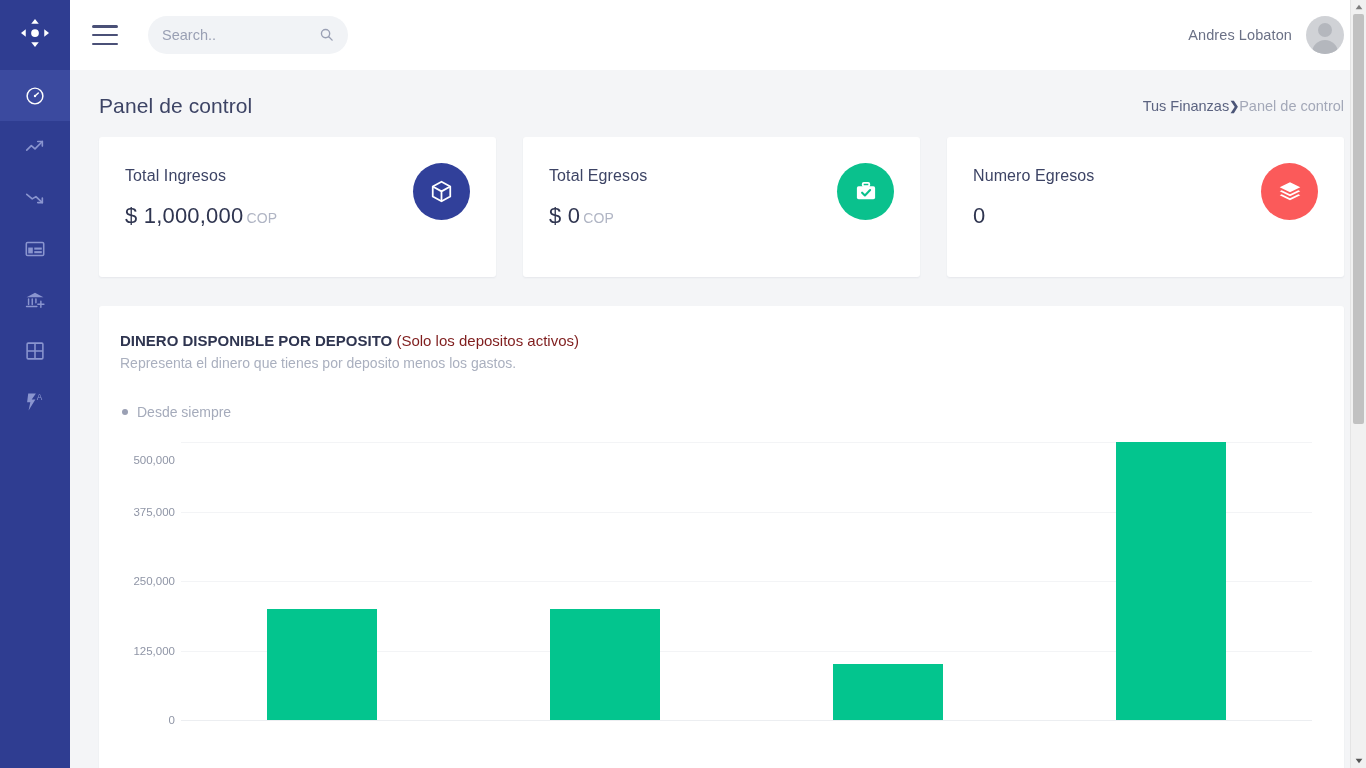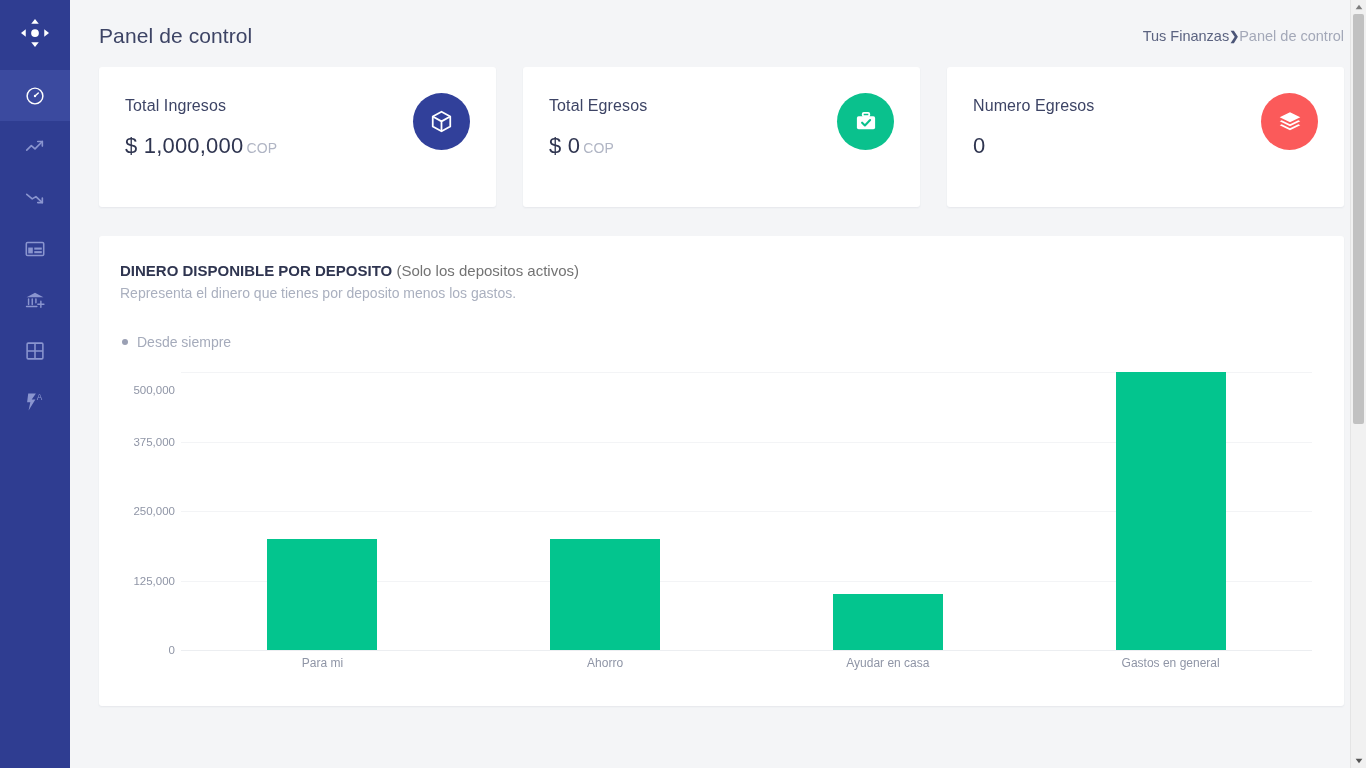--- a/index.html
+++ b/index.html
@@ -143,21 +143,21 @@
   
   .panel {
     margin-top: 29px;
     background: #ffffff; border-radius: 3px;
     box-shadow: 0 1px 2px rgba(40,50,80,.07);
     padding: 26px 22px 0 21px;
     height: 470px;
   }
   .panel-title { font-size: 15px; color: #2f3550; }
   .panel-title b { font-weight: bold; }
-  .panel-title .soft { color: #737373; font-weight: 400; }
+  .panel-title .soft { color: #7f1d1d; font-weight: 400; }
   .panel-sub {
     margin-top: 6px;
     font-size: 14px; color: #aab0bf;
   }
   .legend {
     margin-top: 33px; margin-left: 2px;
     display: flex; align-items: center; gap: 9px;
     cursor: pointer;
   }
   .legend-dot { width: 6px; height: 6px; border-radius: 50%; background: #9aa0b4; }
@@ -305,20 +305,45 @@
             <path d="M4.6 2.6 L13 2.6 L8.4 9.4 L12.4 9.4 L5 21.4 L6.9 12.4 L3.4 12.4 Z"></path>
             <text x="14" y="9.6" font-size="9" font-family="Liberation Sans, sans-serif" fill="#8a95cf">A</text>
           </svg>
         </span>
       </div>
     </div>
   </div>
 
   <div class="main">
 
+    <div class="topbar">
+      <div class="hamburger">
+        <span></span>
+        <span></span>
+        <span></span>
+      </div>
+
+      <div class="search-wrap">
+        <input class="search-input" type="text" placeholder="Search.." style="">
+        <span class="search-icon">
+          <svg width="15" height="15" viewBox="0 0 24 24" fill="none" stroke="#9aa0b4" stroke-width="2.2" stroke-linecap="round">
+            <circle cx="10.5" cy="10.5" r="6.6"></circle>
+            <path d="M15.6 15.6 L21 21"></path>
+          </svg>
+        </span>
+      </div>
+
+      <div class="topbar-spacer"></div>
+
+      <div class="user-name">Andres Lobaton</div>
+      <div class="avatar">
+        <div class="head"></div>
+        <div class="body"></div>
+      </div>
+    </div>
 
     <div class="content">
 
       <div class="page-head">
         <div class="page-title">Panel de control</div>
         <div class="page-head-spacer"></div>
         <div class="breadcrumb">
           <span class="crumb-link">Tus Finanzas</span>
           <span class="crumb-sep">❯</span>
           <span class="crumb-current">Panel de control</span>
@@ -405,26 +430,20 @@
               </div>
               <div class="bar-slot">
                 <div class="bar" style="height: 55.6px; background: rgb(3, 197, 142);"></div>
               </div>
               <div class="bar-slot">
                 <div class="bar" style="height: 278px; background: rgb(3, 197, 142);"></div>
               </div>
             </div>
           </div>
 
-          <div class="xlabels">
-            <div class="xlabel">Para mi</div>
-            <div class="xlabel">Ahorro</div>
-            <div class="xlabel">Ayudar en casa</div>
-            <div class="xlabel">Gastos en general</div>
-          </div>
         </div>
       </div>
 
     </div>
   </div>
 
   <div class="scrollbar">
     <div class="sb-arrow up">
       <svg width="8" height="6" viewBox="0 0 8 6">
           <path d="M4 0.8 L7.4 5.2 L0.6 5.2 Z" fill="#7d7d7d"></path>

